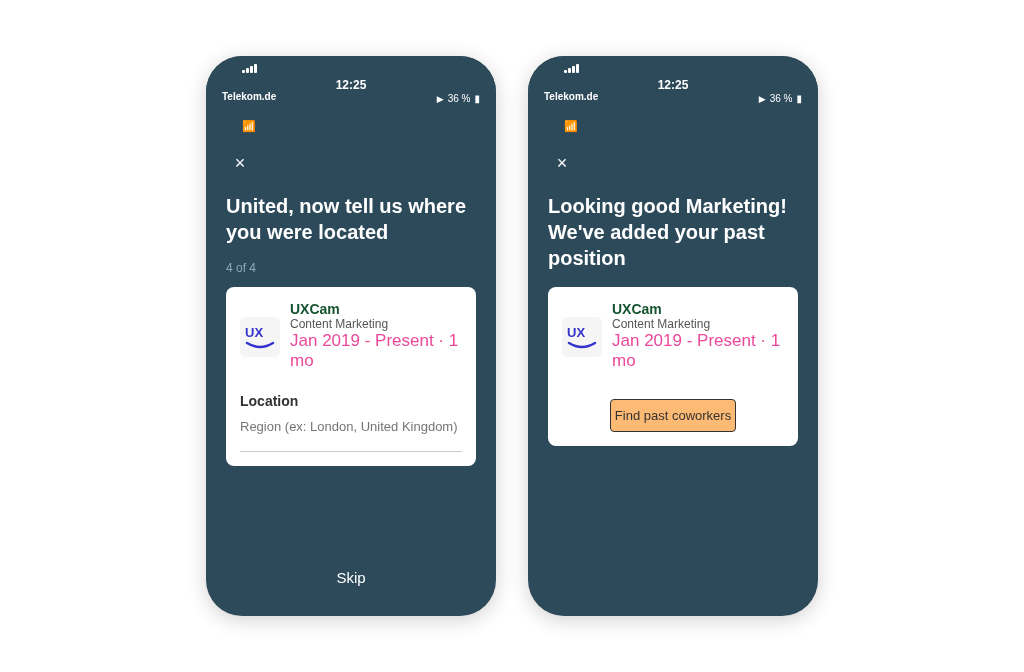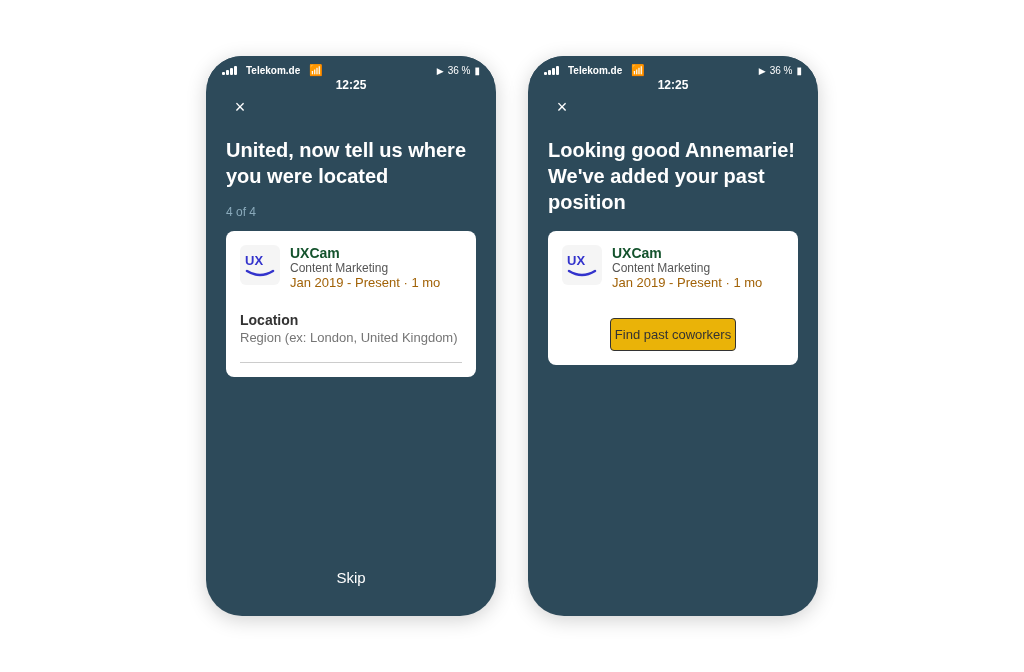--- a/index.html
+++ b/index.html
@@ -43,23 +43,24 @@
       justify-content: space-between;
       align-items: center;
       font-size: 10px;
       color: #ffffff;
       flex-shrink: 0;
     }
 
     .status-left {
       display: flex;
       align-items: center;
-      gap: 9px;
+      gap: 18px;
       font-size: 10px;
       font-weight: 600;
+      flex-direction: column;
     }
 
     .status-right {
       display: flex;
       align-items: center;
       gap: 4px;
       font-size: 10px;
     }
 
     .status-time {
@@ -133,20 +134,21 @@
       display: flex;
       align-items: flex-start;
       gap: 10px;
       margin-bottom: 12px;
     }
 
     .company-logo {
       width: 40px;
       height: 40px;
       flex-shrink: 0;
+      margin-top: 16px;
     }
 
     .company-logo svg {
       width: 40px;
       height: 40px;
     }
 
     .company-info {
       display: flex;
       flex-direction: column;
@@ -157,33 +159,33 @@
       font-weight: 700;
       color: #14532d;
     }
 
     .company-role {
       font-size: 12px;
       color: #555;
     }
 
     .company-date {
-      font-size: 13px;
-      color: #a16207;
+      font-size: 17px;
+      color: #ec4899;
     }
 
     .location-section {
       padding-top: 10px;
     }
 
     .location-label {
       font-size: 14px;
       font-weight: 600;
       color: #333;
-      margin-bottom: 0;
+      margin-bottom: 8px;
     }
 
     .location-input {
       width: 100%;
       border: none;
       border-bottom: 1px solid #ccc;
       outline: none;
       font-size: 13px;
       color: #aaa;
       padding-bottom: 17px;
@@ -201,21 +203,21 @@
     }
 
     
     .find-coworkers-btn {
       display: inline-block;
       border: 1.5px solid #333;
       border-radius: 4px;
       padding: 8px 4px;
       font-size: 13px;
       color: #333;
-      background: #eab308;
+      background: #fdba74;
       cursor: pointer;
       margin-top: 16px;
     }
 
     .card-standalone {
       background: #ffffff;
       border-radius: 8px;
       padding: 14px;
     }
   </style>
@@ -296,21 +298,21 @@
       <div class="status-right">
         <span style="font-size:9px;">▶</span>
         <span>36 %</span>
         <span style="font-size:10px;">▮</span>
       </div>
     </div>
 
     <div class="phone-body">
       <div class="close-btn">×</div>
 
-      <div class="screen-title">Looking good Annemarie! We've added your past position</div>
+      <div class="screen-title">Looking good Marketing! We've added your past position</div>
 
       <div class="card-standalone">
         <div class="card-company">
           <div class="company-logo">
             <svg viewBox="0 0 40 40" xmlns="http://www.w3.org/2000/svg">
               <rect width="40" height="40" rx="6" fill="#f5f5f5"></rect>
               <text x="5" y="20" font-size="13" font-weight="900" fill="#3333cc" font-family="Arial, sans-serif">UX</text>
               <path d="M7 26 Q20 34 33 26" stroke="#3333cc" stroke-width="2.5" fill="none" stroke-linecap="round"></path>
             </svg>
           </div>

